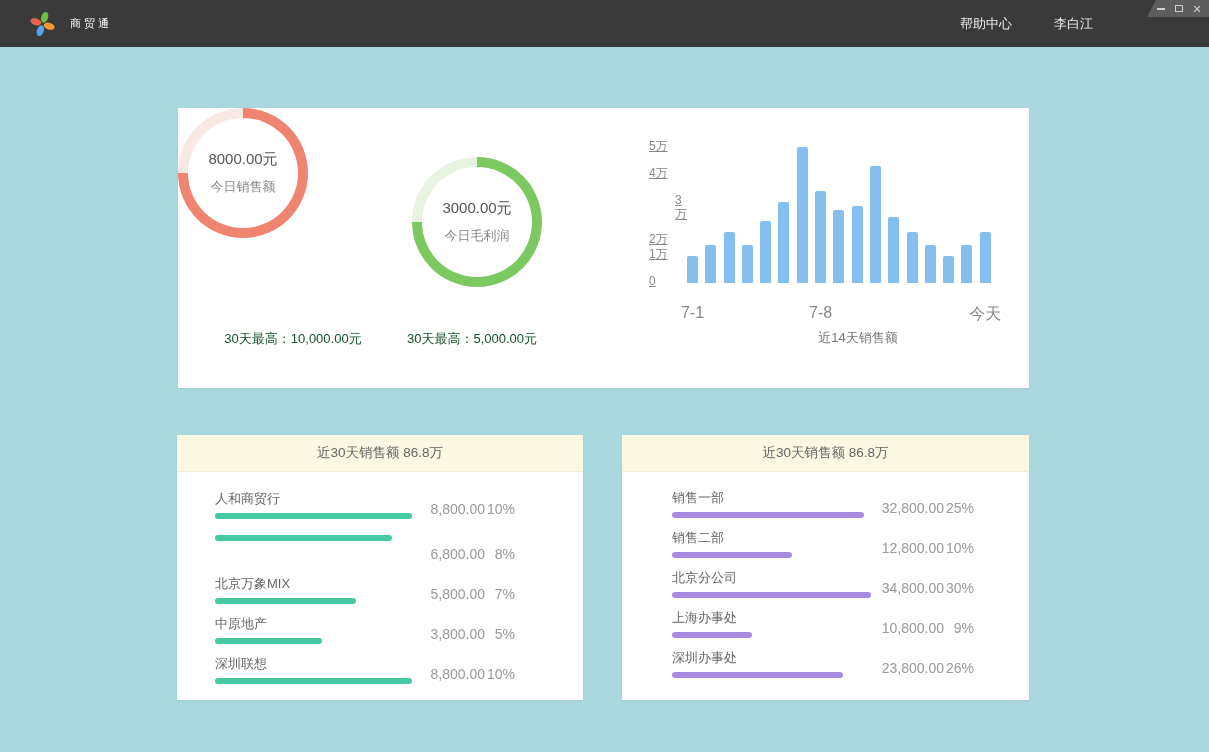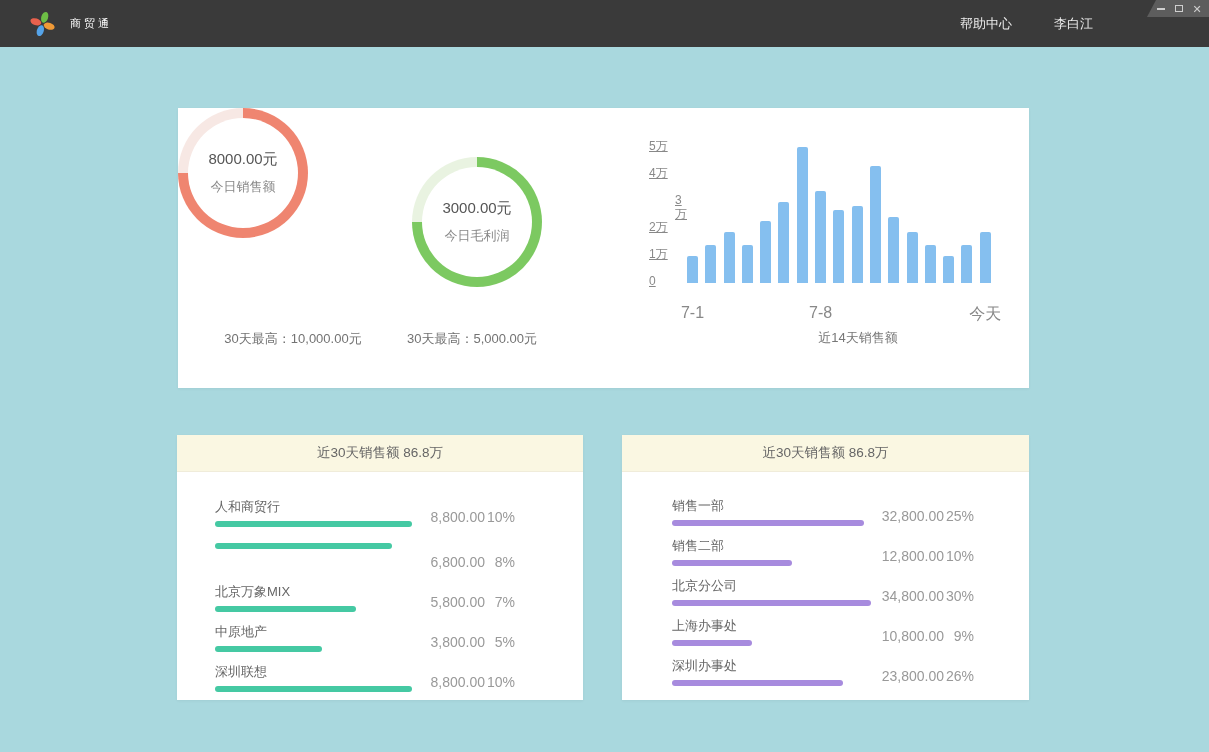--- a/index.html
+++ b/index.html
@@ -27,37 +27,37 @@
   .left-card { left:177px; top:435px; width:406px; height:265px; }
   .right-card { left:622px; top:435px; width:407px; height:265px; }
 
   
   .donut { position:absolute; width:130px; height:130px; border-radius:50%; }
   .donut-profit { left:234px; top:49px; }
   .donut-hole { position:absolute; left:10px; top:10px; width:110px; height:110px; border-radius:50%;
     background:#FFFFFF; display:flex; flex-direction:column; align-items:center; justify-content:center; }
   .donut-value { font-size:15px; color:#555555; }
   .donut-label { margin-top:9px; font-size:13px; color:#888888; }
-  .max-note { position:absolute; top:222px; font-size:13px; color:#737373; white-space:nowrap; transform:translateX(-50%); }
+  .max-note { position:absolute; top:222px; font-size:13px; color:#14532d; white-space:nowrap; transform:translateX(-50%); }
   .max-note.n1 { left:115px; }
   .max-note.n2 { left:294px; }
 
   
   .yaxis { position:absolute; left:471px; top:0; width:40px; height:280px; }
   .ytick { position:absolute; left:0; height:14px; line-height:14px; font-size:12px; color:#888888;text-decoration:underline; }
   .bars { position:absolute; left:509px; top:39px; height:136px; display:flex; align-items:flex-end; gap:7.3px; }
   .bar { width:11px; border-radius:2px 2px 0 0; }
   .xlabels { position:absolute; left:0; top:0; }
   .xtick { position:absolute; top:196px; transform:translateX(-50%); font-size:16px; color:#888888; white-space:nowrap; }
   .chart-caption { position:absolute; left:680px; top:221px; transform:translateX(-50%); font-size:13px; color:#777777; white-space:nowrap; }
 
   
   .panel-header { height:37px; background:#FAF7E2; border-bottom:1px solid #F0ECDA;
     display:flex; align-items:center; justify-content:center; font-size:13.5px; color:#666666; }
-  .panel-body { position:relative;margin-top:8px; }
+  .panel-body { position:relative; }
   .left-card .panel-body { padding:18px 52px 0 38px; }
   .right-card .panel-body { padding:17px 39px 0 50px; }
   .rank-row { position:relative; height:39.5px; margin-bottom:0.5px; }
   .rank-name { font-size:13px; color:#666666; }
   .rank-bar { margin-top:5px; height:6px; border-radius:3px; }
   .rank-value { position:absolute; right:16px; top:11px; font-size:14px; color:#999999; white-space:nowrap; }
   .rank-amt { display:inline-block; width:78px; text-align:right; }
   .rank-pct { display:inline-block; width:30px; text-align:right; }
 </style>
 </head>
@@ -107,21 +107,21 @@
         <div class="donut-label">今日毛利润</div>
       </div>
     </div>
 
     <div class="max-note n1">30天最高：10,000.00元</div>
     <div class="max-note n2">30天最高：5,000.00元</div>
 
     <div class="yaxis" id="yaxis">
         <div class="ytick" style="top: 166px;">0</div>
         <div class="ytick" style="top: 139px;">1万</div>
-        <div class="ytick" style="top: 112px;">2万</div>
+        <div class="ytick" style="top: 124px;">2万</div>
         <div class="ytick" style="top: 85px; margin-left: 26px;">3万</div>
         <div class="ytick" style="top: 58px;">4万</div>
         <div class="ytick" style="top: 31px;">5万</div>
       </div>
     <div class="bars" id="bars">
         <div class="bar" style="height: 27px; background: rgb(133, 191, 239);"></div>
         <div class="bar" style="height: 38px; background: rgb(133, 191, 239);"></div>
         <div class="bar" style="height: 51px; background: rgb(133, 191, 239);"></div>
         <div class="bar" style="height: 38px; background: rgb(133, 191, 239);"></div>
         <div class="bar" style="height: 62px; background: rgb(133, 191, 239);"></div>

